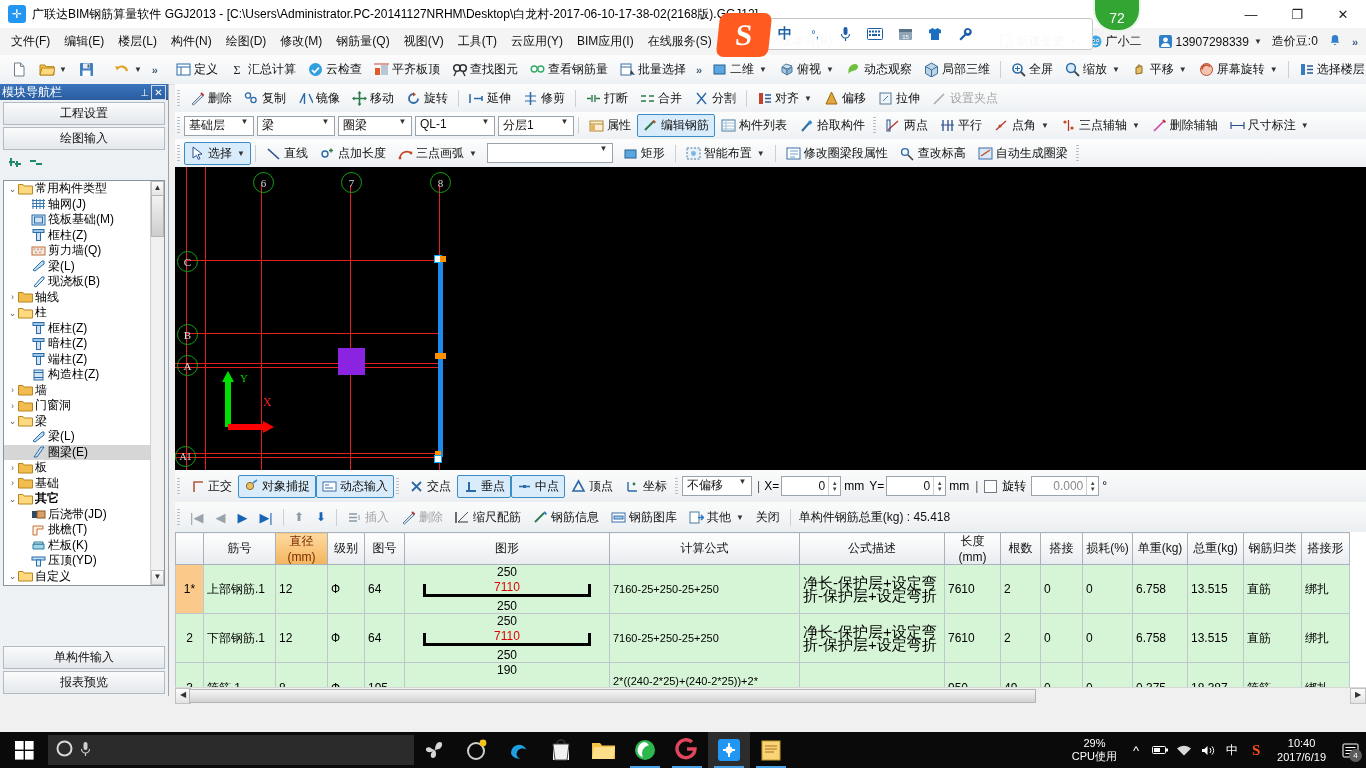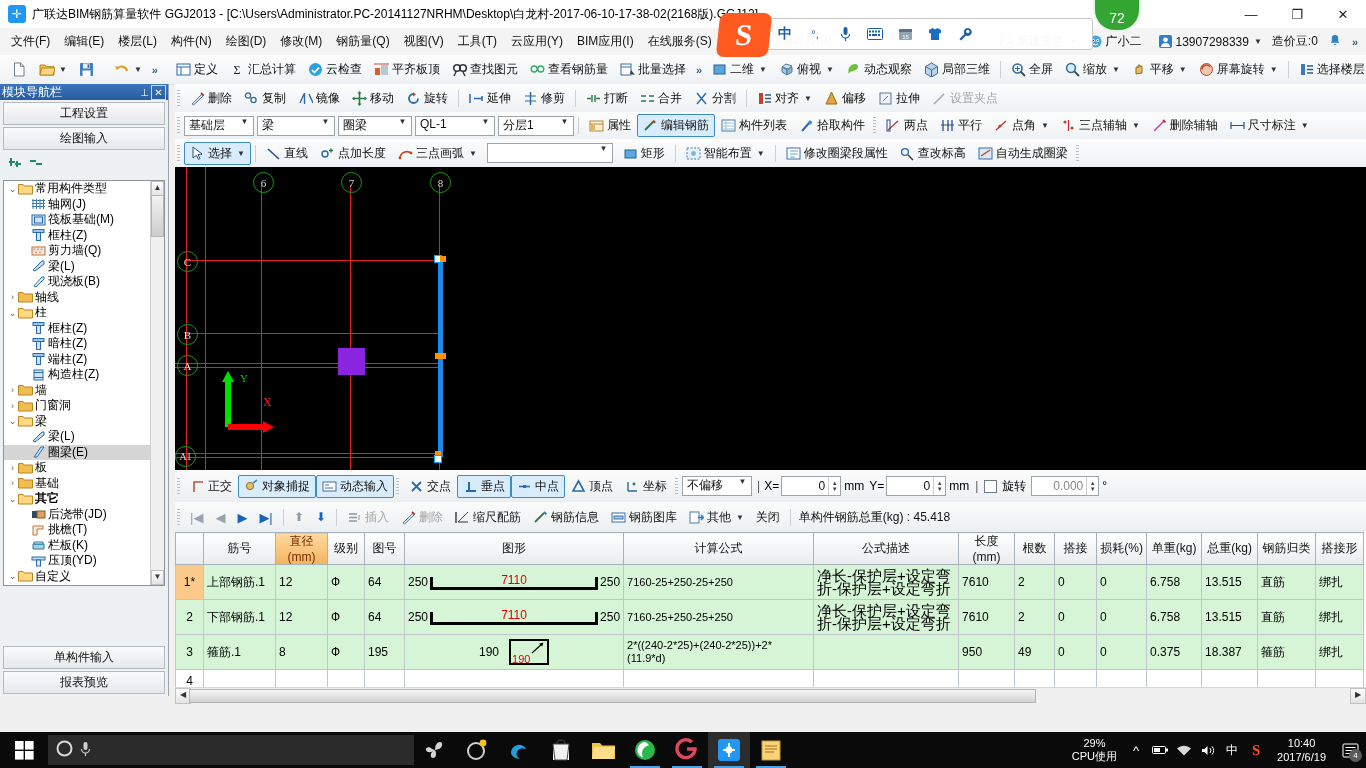--- a/index.html
+++ b/index.html
@@ -118,21 +118,21 @@
   table.gt th{background:linear-gradient(#fefefe,#e9ecef);border:1px solid #a9b2ba;
     font-weight:normal;height:21px;color:#111;padding:0 2px;}
   table.gt th.hl{background:linear-gradient(#ffd9a0,#f3b55e);color:#7a2b00;}
   table.gt td{border:1px solid #bfc6cc;height:34px;padding:0 3px;background:#d6f5d6;
     color:#000;vertical-align:middle;}
   table.gt tr.empty td{background:#fff;height:22px;}
   td.rowhdr{background:#f0f0f0;text-align:center;color:#000;}
   td.rowhdr.cur{background:#fbc98a;}
   td.dia{background:#b8e4e4;}
   td.thickL{border-left:2px solid #000;}
-  .shapebox{display:flex;align-items:center;justify-content:center;gap:2px;}
+  .shapebox{display:flex;align-items:center;justify-content:center;gap:2px;flex-direction:column;}
   .shape-u{position:relative;width:168px;height:16px;}
   .shape-u .bar{position:absolute;left:0;right:0;bottom:0;height:3px;background:#000;}
   .shape-u .lh{position:absolute;left:0;bottom:0;width:3px;height:13px;background:#000;}
   .shape-u .rh{position:absolute;right:0;bottom:0;width:3px;height:13px;background:#000;}
   .shape-u .lbl{position:absolute;left:0;right:0;top:-1px;text-align:center;color:#e00000;font-size:12px;}
   .shape-r{position:relative;width:36px;height:22px;border:2px solid #000;}
   .shape-r .lbl{position:absolute;left:1px;bottom:-2px;color:#e00000;font-size:11px;}
   .shape-r .dg{position:absolute;right:2px;top:1px;width:14px;height:12px;}
   .cellnum{font-size:11px;line-height:13px;}
   .formuladesc{font-size:15px;line-height:13px;}

